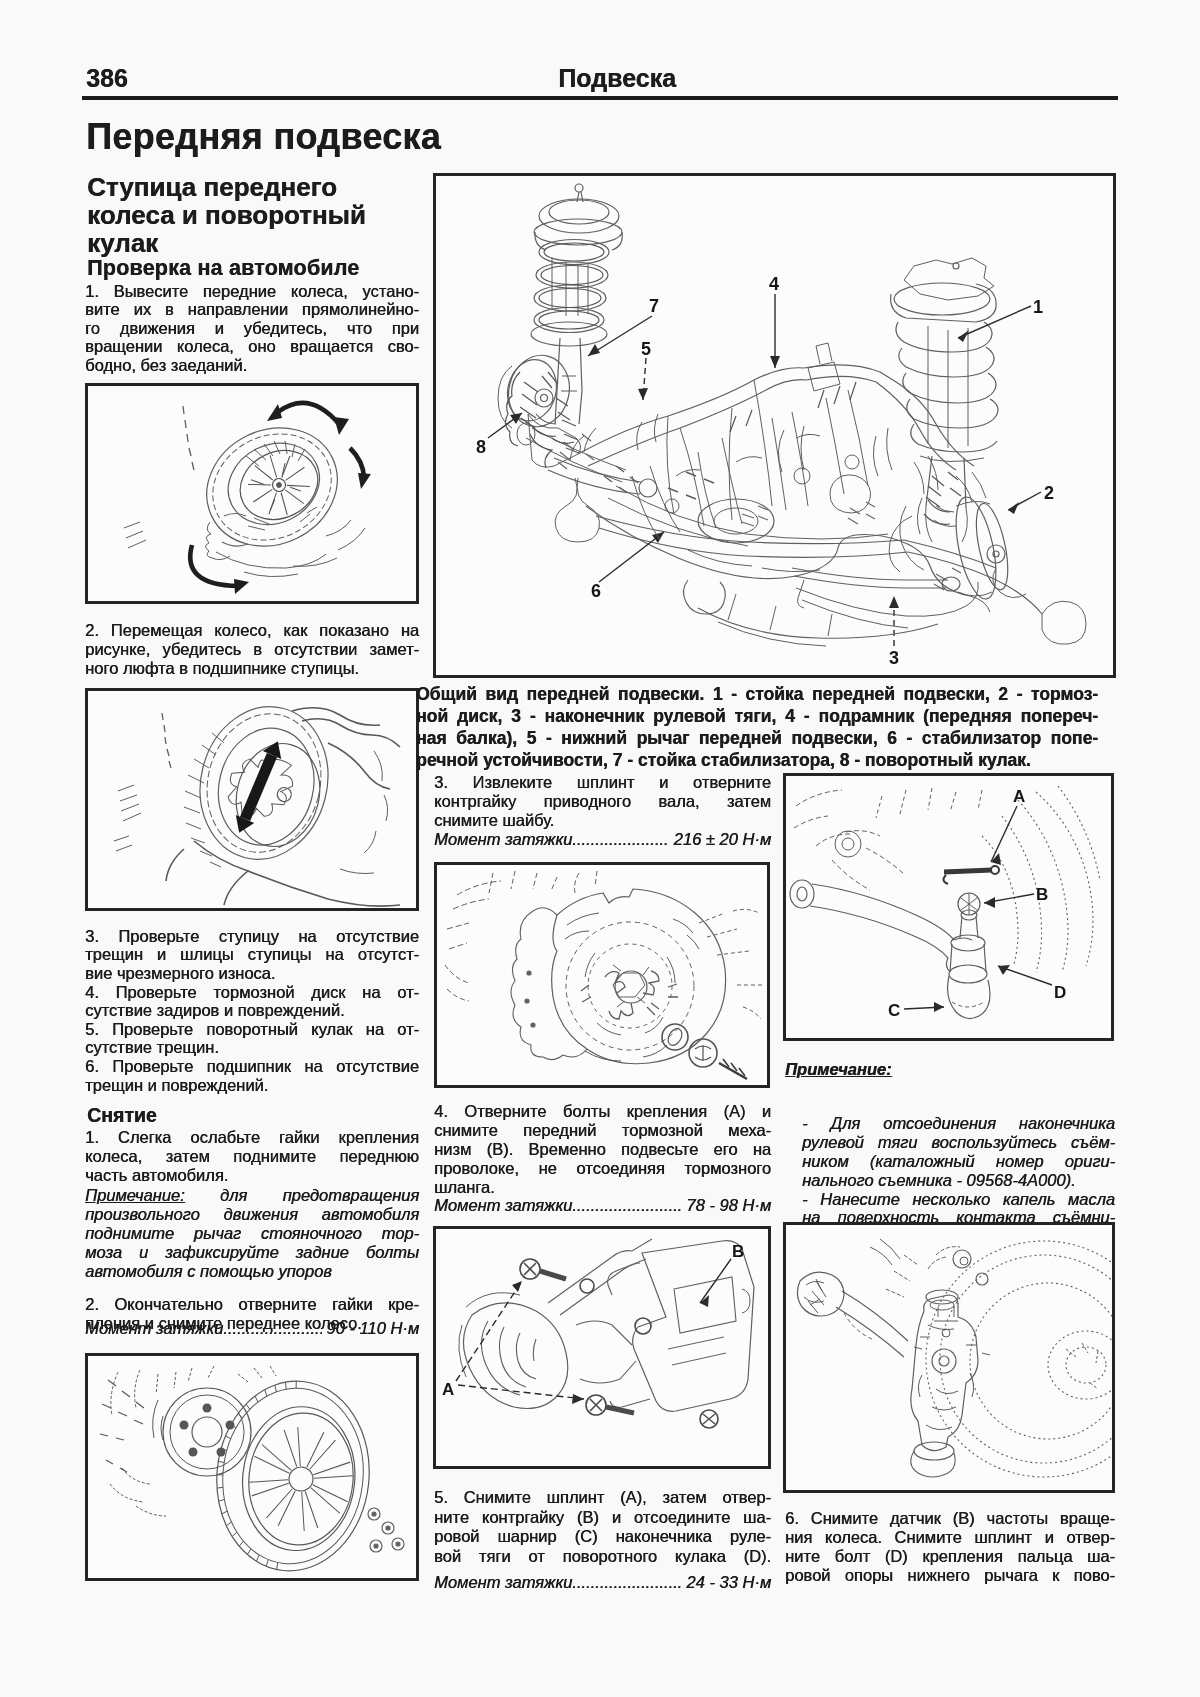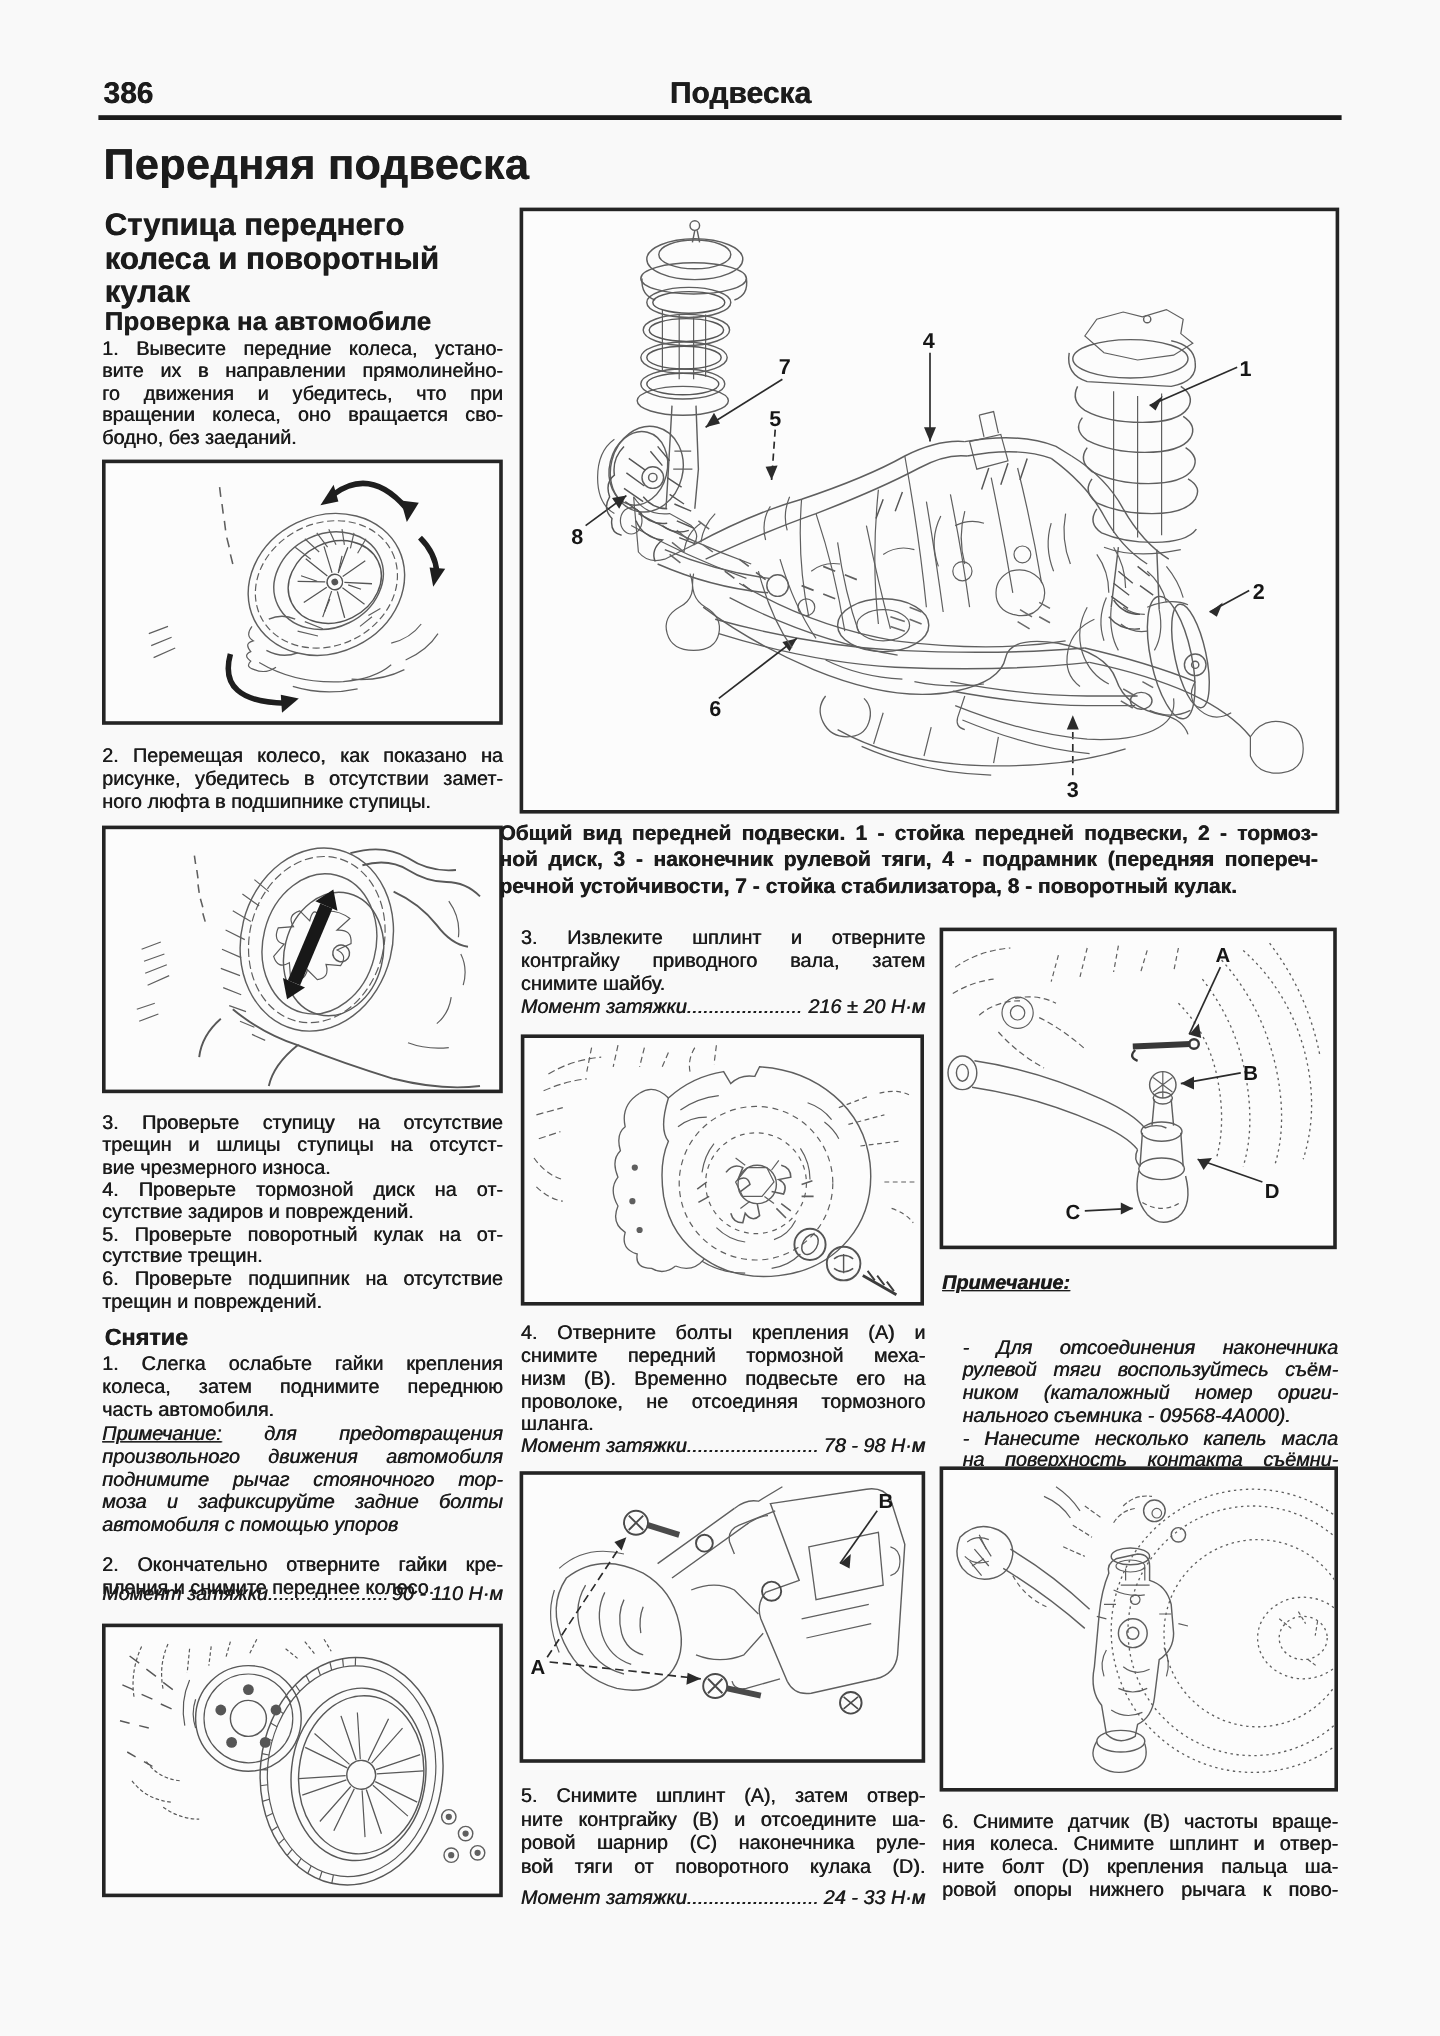--- a/index.html
+++ b/index.html
@@ -385,20 +385,21 @@
 
  <path d="M496,300 l12,10 m-16,0 l13,10 m-15,1 l14,10 M512,296 l10,8 m-8,8 l11,8"></path>
  <path d="M492,324 q8,12 22,12 m-26,2 q10,12 26,10"></path>
 </g>
 </svg>
   </div>
 
   <div class="abs th" style="left:416px;top:682.5px;width:682px;font-size:17.5px;line-height:22px;font-weight:bold;">
     <div class="fj">Общий вид передней подвески. 1 - стойка передней подвески, 2 - тормоз-</div>
     <div class="fj">ной диск, 3 - наконечник рулевой тяги, 4 - подрамник (передняя попереч-</div>
+    <div class="fj">ная балка), 5 - нижний рычаг передней подвески, 6 - стабилизатор попе-</div>
     <div>речной устойчивости, 7 - стойка стабилизатора, 8 - поворотный кулак.</div>
   </div>
 
   <div class="abs th b16" style="left:434px;top:772.7px;width:337px;line-height:19px;">
     <div class="fj">3. Извлеките шплинт и отверните</div>
     <div class="fj">контргайку приводного вала, затем</div>
     <div>снимите шайбу.</div>
   </div>
   <div class="abs th b16 ital dots" style="left:434px;top:830.2px;width:337px;">
     <span>Момент затяжки</span>

